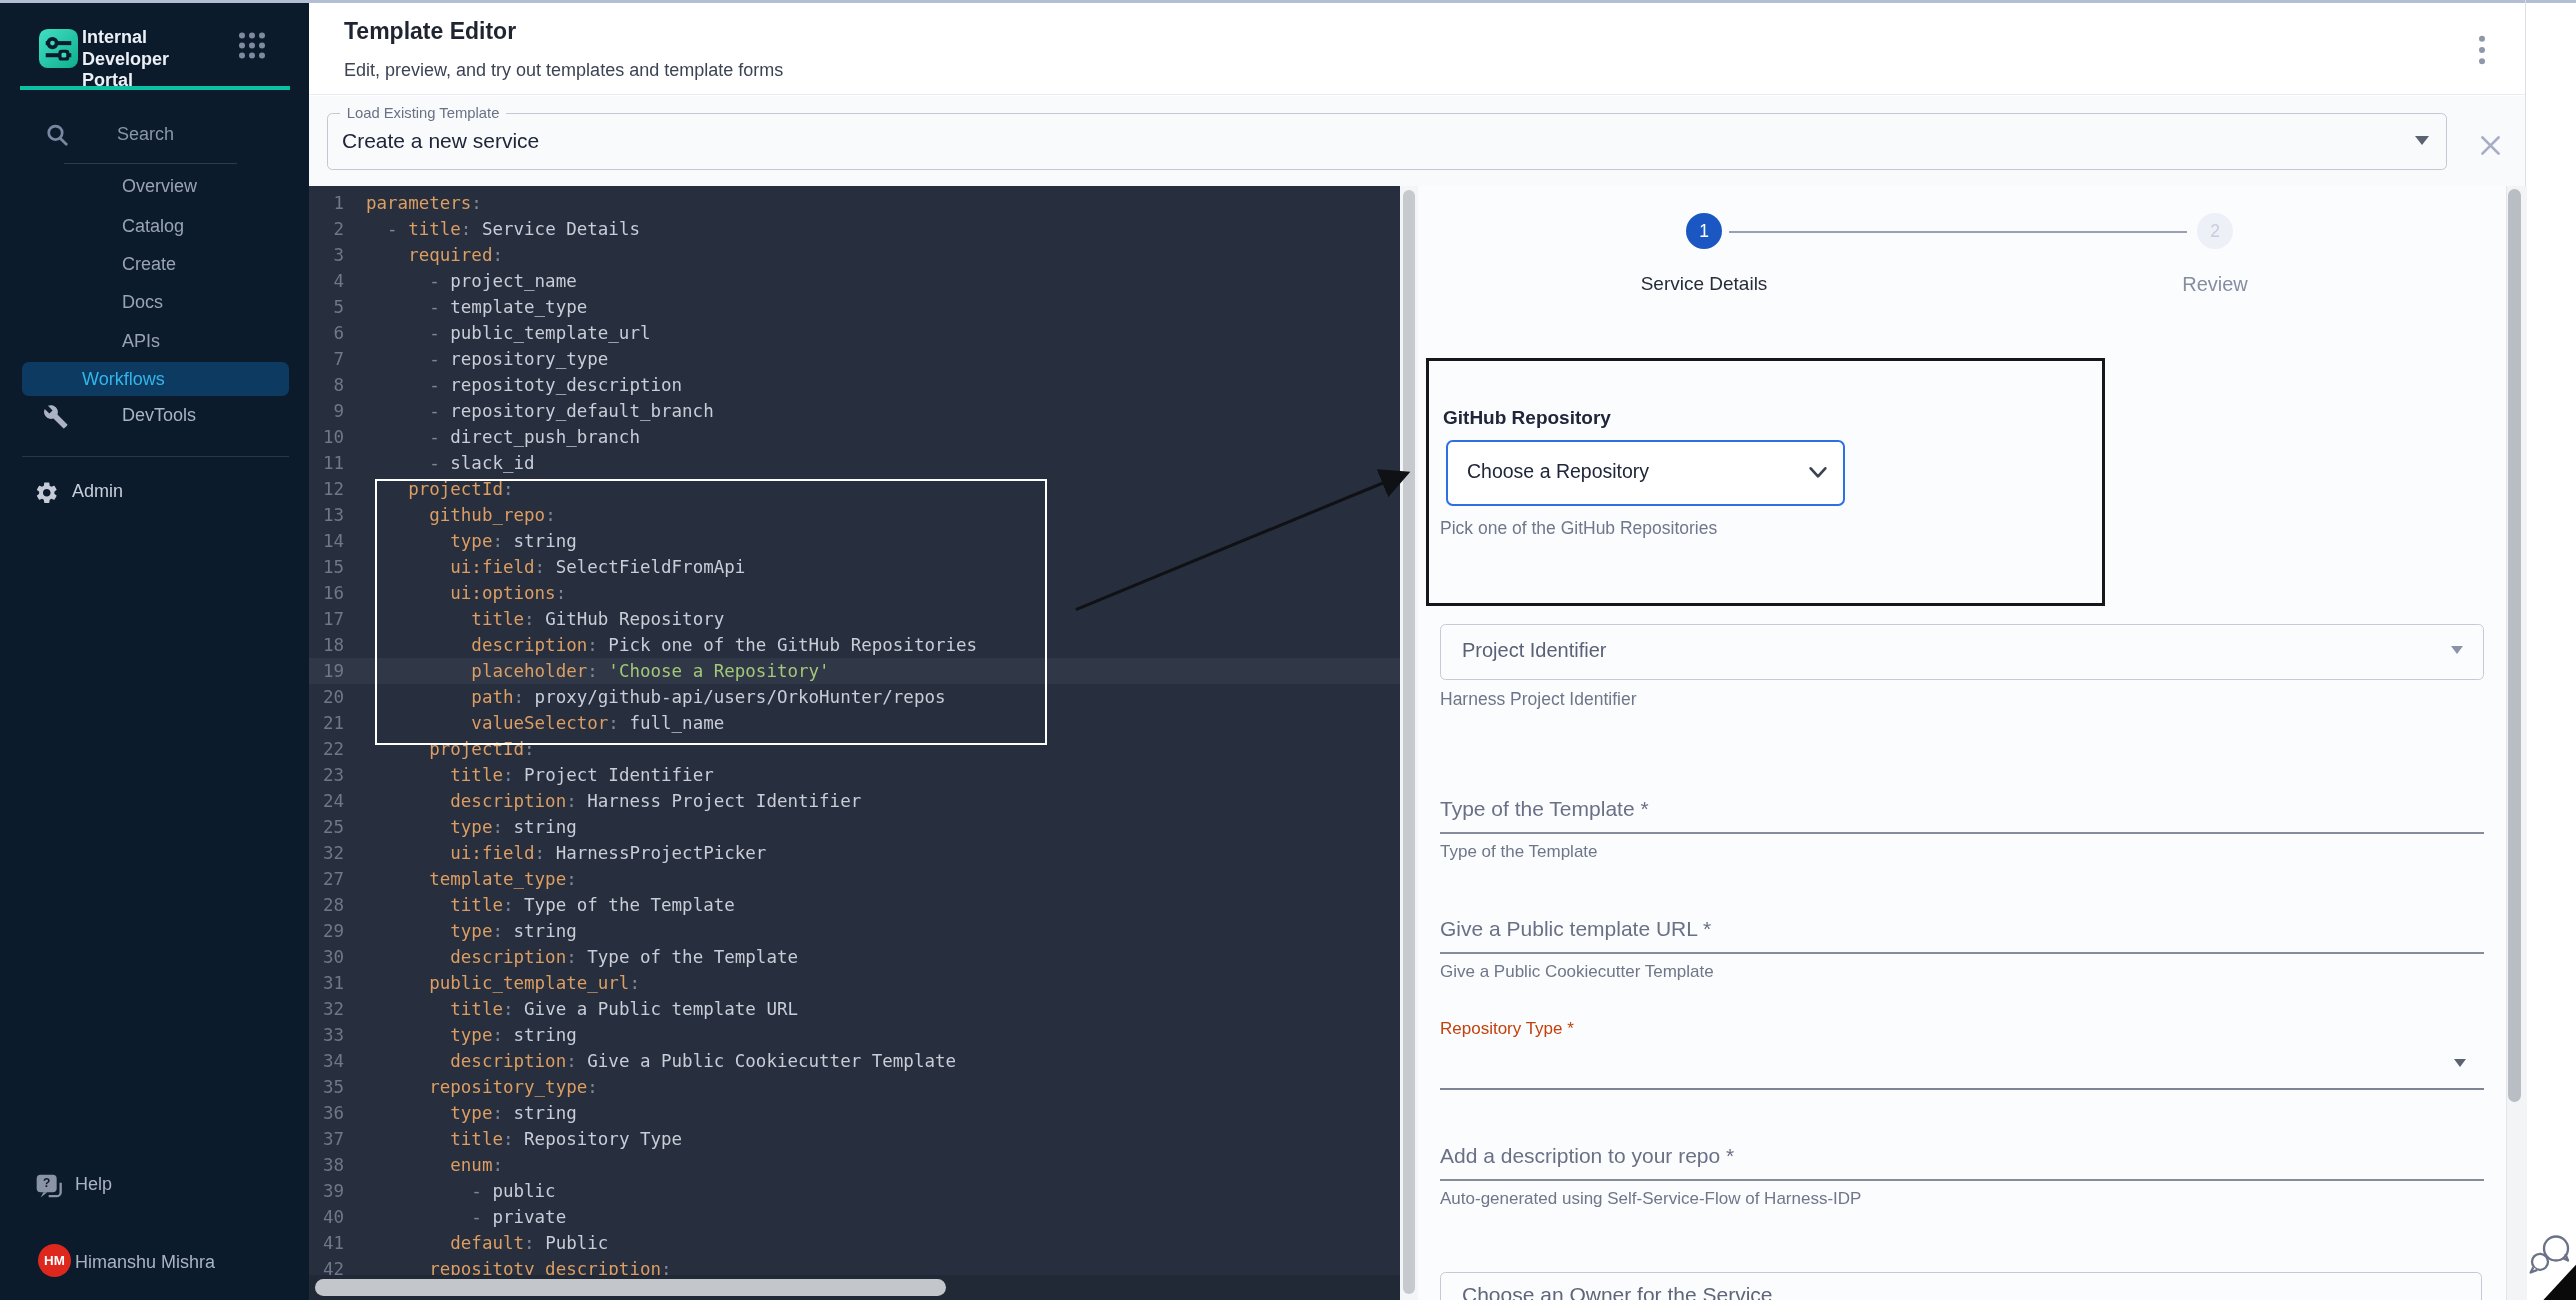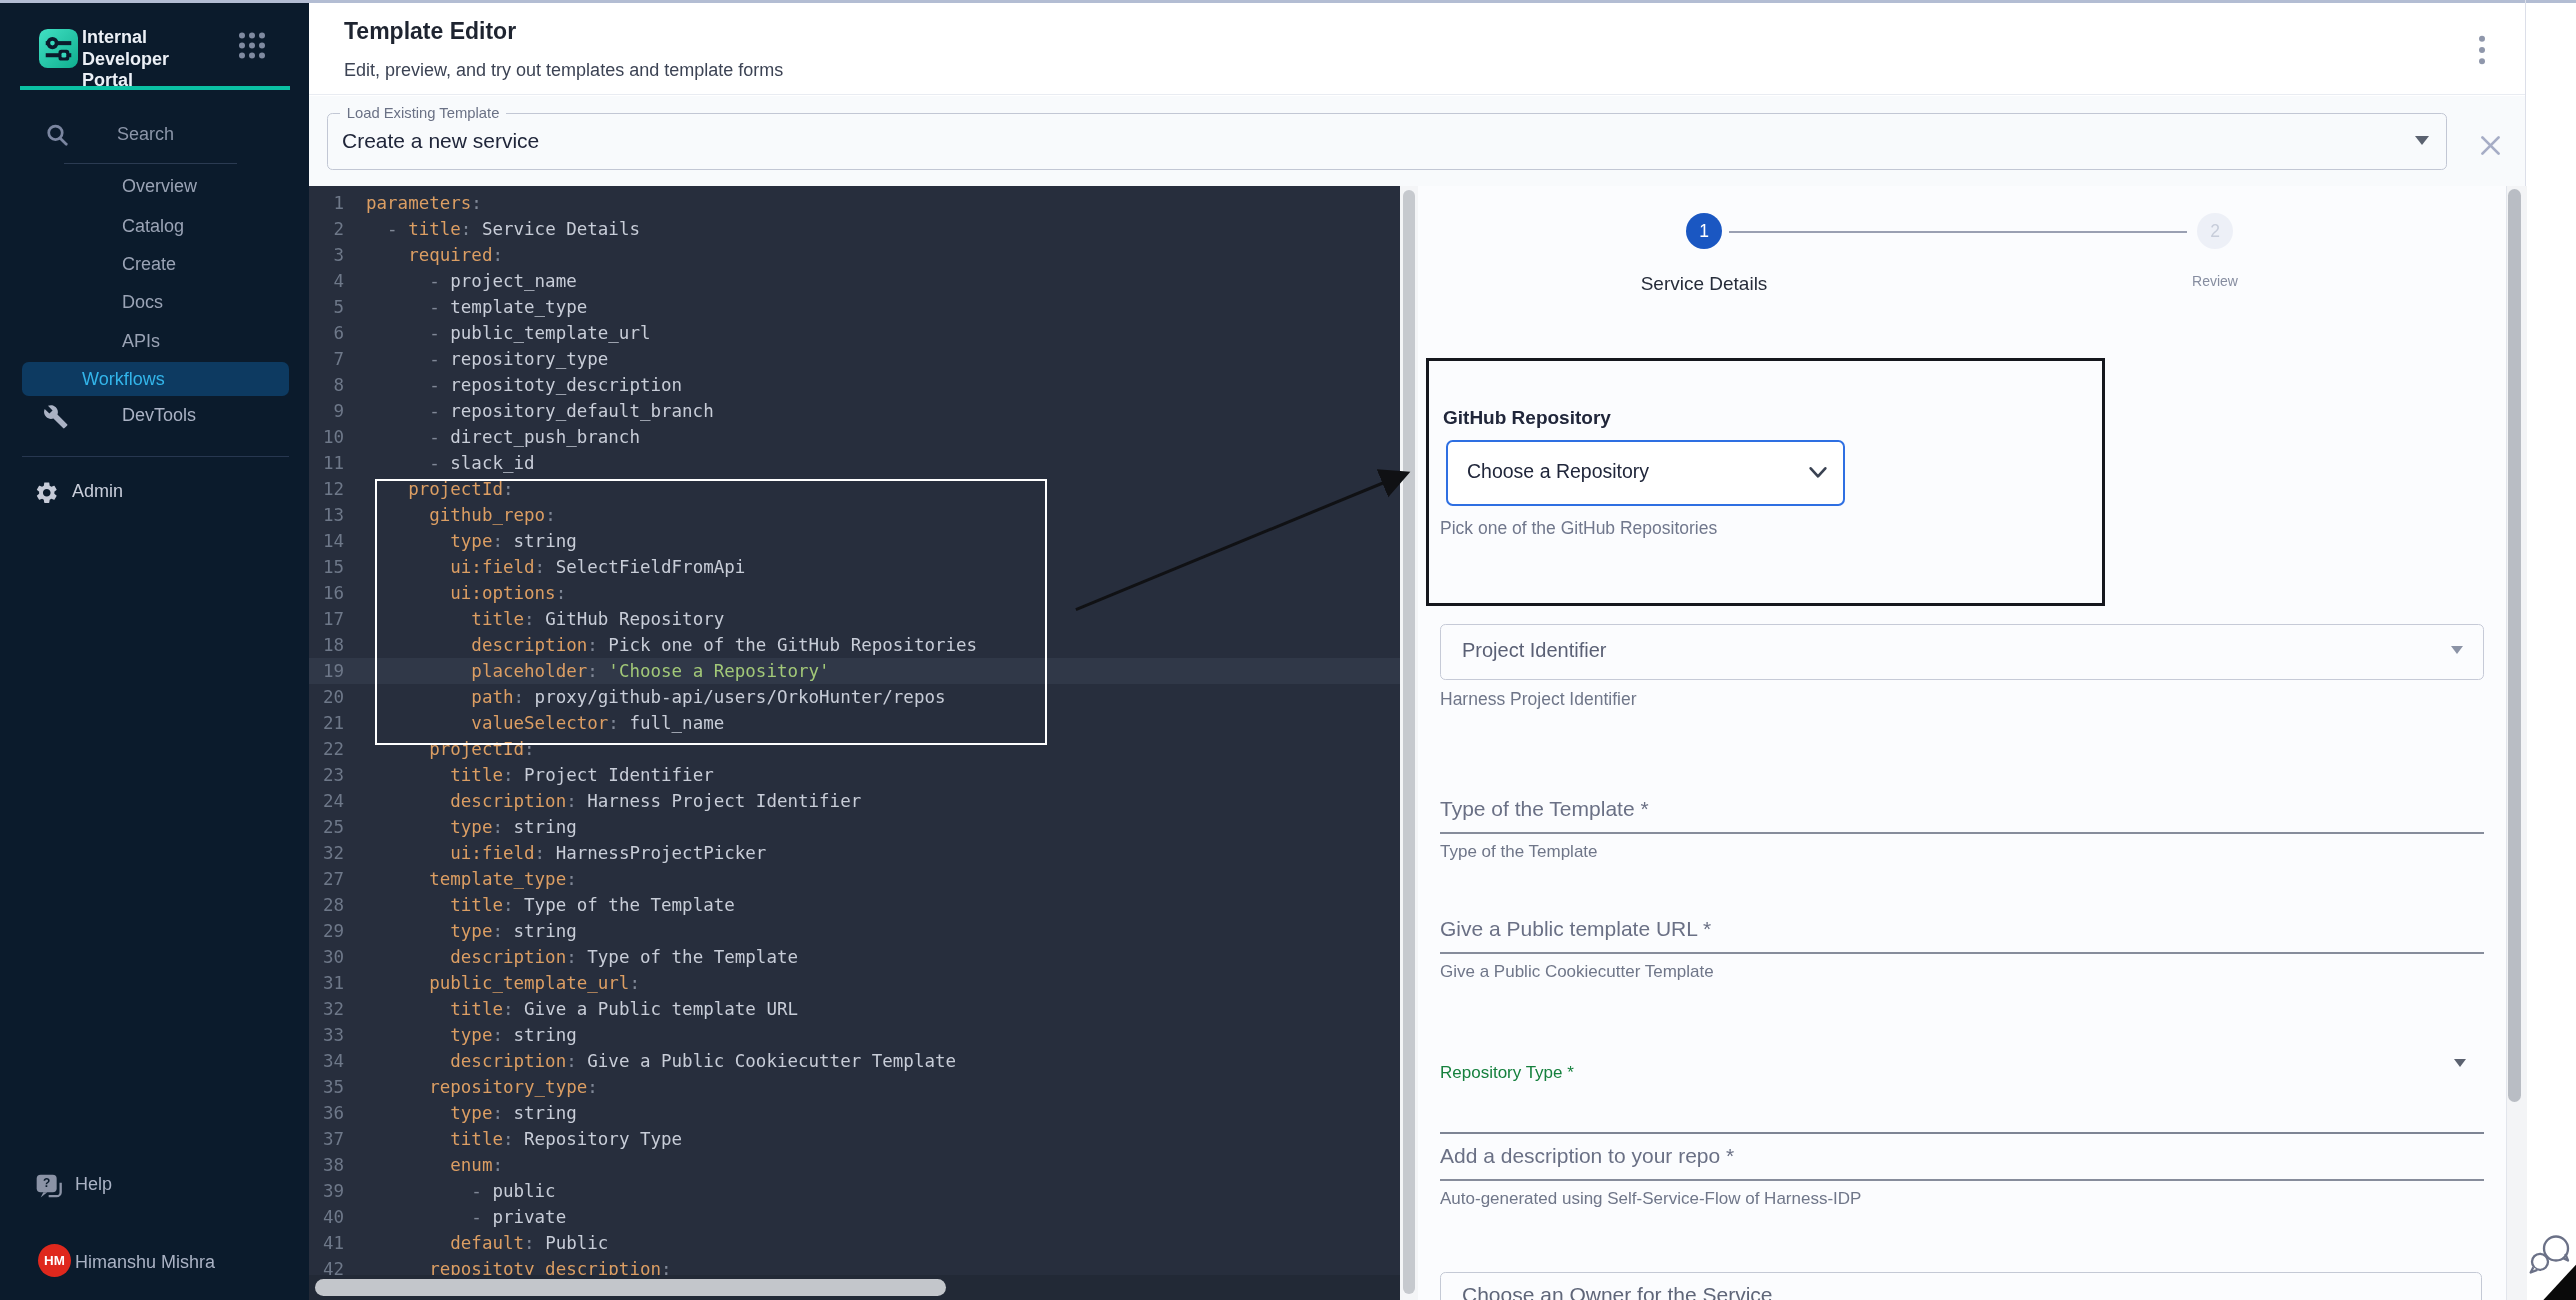--- a/index.html
+++ b/index.html
@@ -65,37 +65,37 @@
   #arrow-svg{left:0;top:0;width:2576px;height:1301px;z-index:7;pointer-events:none;}
 
   
   #preview{left:1418px;top:186px;width:1088px;height:1115px;background:#fbfcfe;}
   .step-circle{position:absolute;width:36px;height:36px;border-radius:50%;display:flex;
                align-items:center;justify-content:center;font-size:17.5px;cursor:pointer;}
   #step1-circle{left:1686px;top:213px;background:#1a57c2;color:#ffffff;}
   #step2-circle{left:2197px;top:213px;background:#edf0f7;color:#c7cdda;}
   #step-line{left:1729px;top:231px;width:458px;height:2px;background:#9aa0b2;}
   #step1-label{left:1704px;top:273px;transform:translateX(-50%);font-size:19px;color:#262c3a;}
-  #step2-label{left:2215px;top:273px;transform:translateX(-50%);font-size:14px;color:#868da0;}
+  #step2-label{left:2215px;top:273px;transform:translateX(-50%);font-size:20px;color:#868da0;}
 
   #gh-label{left:1443px;top:407px;font-size:19px;font-weight:bold;color:#20263a;}
   #gh-select{left:1446px;top:440px;width:395px;height:62px;border:2px solid #2e6fe2;border-radius:6.7px;
              background:#ffffff;cursor:pointer;}
   #gh-select-value{left:1467px;top:460px;font-size:19.5px;color:#20263a;}
   #gh-helper{left:1440px;top:518px;font-size:17.5px;color:#70778c;}
 
   #proj-select{left:1440px;top:624px;width:1042px;height:54px;border:1.3px solid #c6cad7;border-radius:5.4px;cursor:pointer;}
   #proj-select-value{left:1462px;top:639px;font-size:20px;color:#5a6075;}
   #proj-caret{left:2451px;top:646px;border-left-width:6.7px;border-right-width:6.7px;border-top-width:8.7px;
               border-top-color:#8b93a6;}
   #proj-helper{left:1440px;top:689px;font-size:17.5px;color:#6f7689;}
 
   .uf{position:absolute;left:1440px;width:1044px;}
   .uf .lbl{font-size:21px;color:#6a7085;line-height:25.5px;}
-  .uf .lbl-sm{font-size:17px;color:#15803d;line-height:20px;margin-top:44px;}
+  .uf .lbl-sm{font-size:17px;color:#c2410c;line-height:20px;}
   .uf .ul{margin-top:10.7px;border-top:2px solid #868c9b;height:0;}
   .uf .hlp{margin-top:6.7px;font-size:17px;color:#6f7689;line-height:21.5px;}
   #field-type{top:796px;}
   #field-url{top:916px;}
   #field-repotype{top:1019px;}
   #field-repotype .ul{margin-top:49px;border-top-color:#7d8494;}
   #repotype-caret{left:2454px;top:1059px;border-left-width:6.7px;border-right-width:6.7px;
                   border-top-width:8.7px;border-top-color:#5b6270;}
   #field-desc{top:1143px;}
   #owner-field{left:1440px;top:1272px;width:1040px;height:74px;border:1.3px solid #c4c9d5;border-radius:5.4px;

